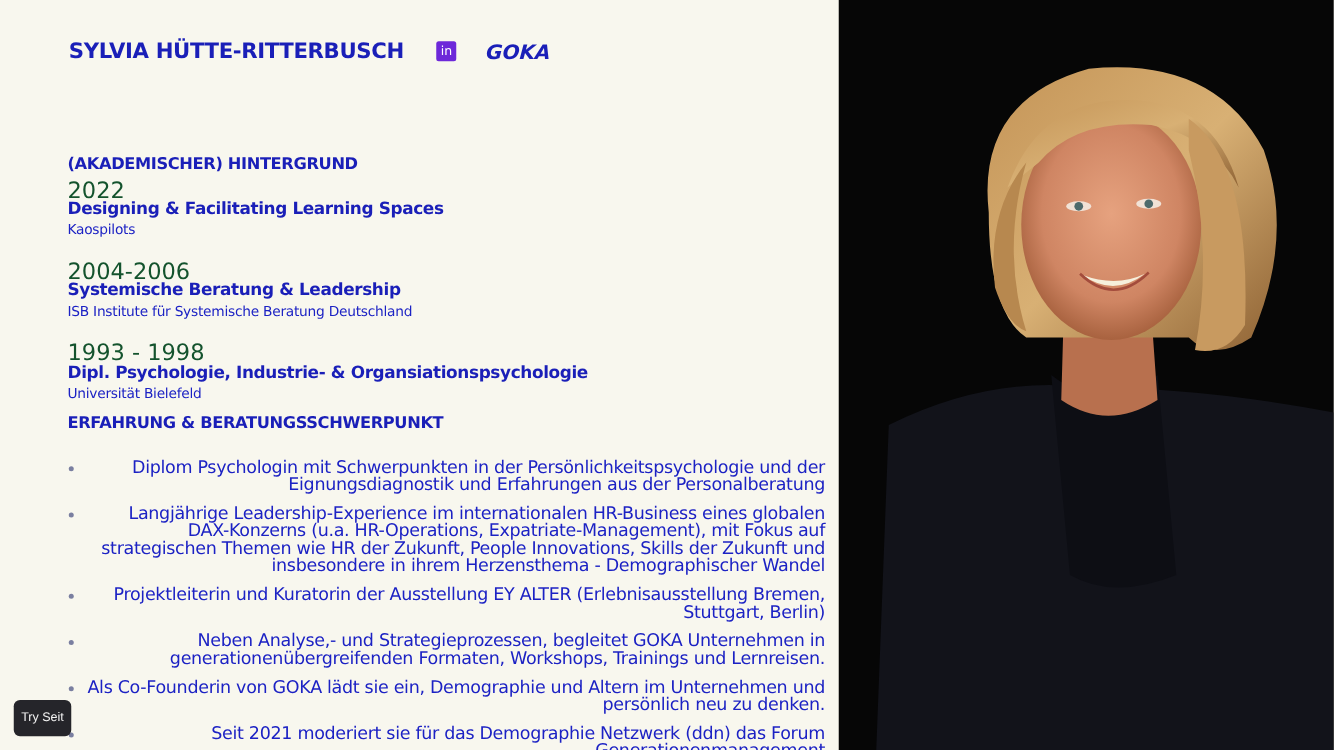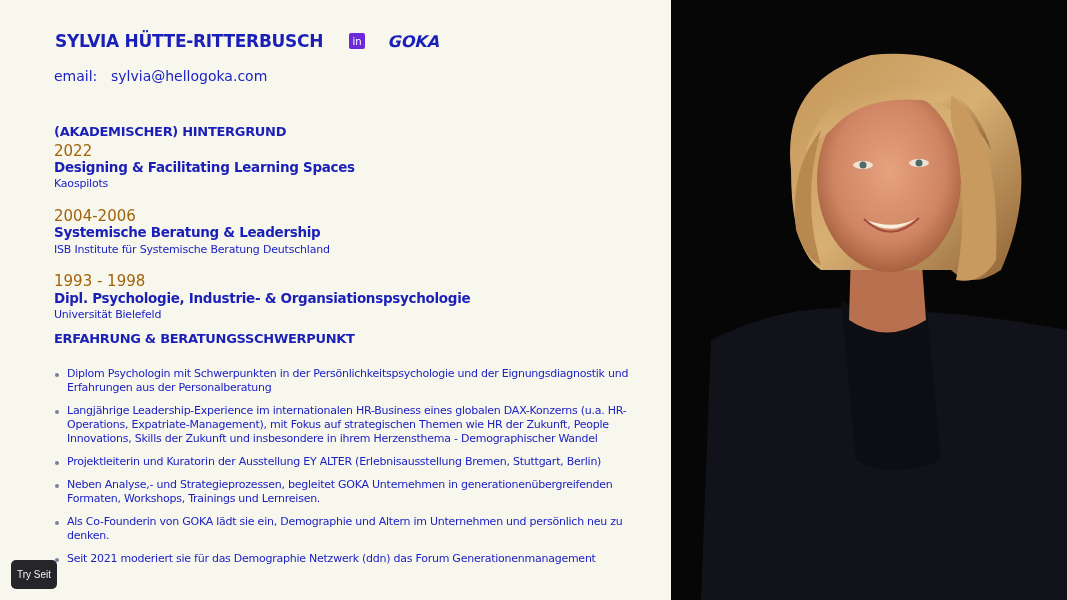--- a/index.html
+++ b/index.html
@@ -34,30 +34,30 @@
     }
     .goka {
       font-size: 16px; font-weight: 900; color: #1a1fb8; letter-spacing: 0px;
       font-style: italic; transform: skewX(-4deg);
     }
     .contact { position: absolute; left: 54px; top: 68px; font-size: 14px; line-height: 17px; color: #1c22c4; }
     .contact .row { display: flex; white-space: nowrap; }
     .contact .lbl { width: 57px; }
     .contact .row.mobile .lbl { width: 55px; }
     .sec-title { font-size: 13px; font-weight: 700; color: #1a1fb8; letter-spacing: -0.3px; white-space: nowrap; }
-    .year { font-size: 15px; color: #a16207; white-space: nowrap; }
+    .year { font-size: 18px; color: #14532d; white-space: nowrap; }
     .degree { font-size: 13.5px; font-weight: 700; color: #1a1fb8; letter-spacing: -0.3px; white-space: nowrap; }
     .inst { font-size: 11px; color: #1c22c4; letter-spacing: -0.2px; white-space: nowrap; }
     .abs { position: absolute; left: 54px; }
     ul.bullets {
       position: absolute; left: 54px; top: 367px; width: 606px; list-style: none;
     }
     ul.bullets li {
-      position: relative; padding-left: 13px; font-size: 11px; line-height: 14px;
-      color: #1c22c4; margin-bottom: 9px; letter-spacing: -0.25px;
+      position: relative; padding-left: 13px; font-size: 14px; line-height: 14px;
+      color: #1c22c4; margin-bottom: 9px; letter-spacing: -0.25px; text-align: right;
     }
     ul.bullets li::before {
       content: ""; position: absolute; left: 1px; top: 6px; width: 4px; height: 4px;
       border-radius: 50%; background: #7a7fa0;
     }
     .try-pitch {
       position: absolute; left: 11px; top: 560px; width: 46px; height: 29px;
       background: #25252a; color: #f2f2f2; border-radius: 5px; font-size: 10px;
       display: flex; align-items: center; justify-content: center;
       font-family: "Liberation Sans", sans-serif; white-space: nowrap;
@@ -70,24 +70,20 @@
 
   <div class="header-row">
     <span class="name">SYLVIA HÜTTE-RITTERBUSCH</span>
     <span class="linkedin">
         <span>in</span>
       </span>
     <span class="goka">GOKA</span>
   </div>
 
   <div class="contact">
-    <div class="row">
-      <span class="lbl">email:</span>
-      <span>sylvia@hellogoka.com</span>
-    </div>
   </div>
 
   <div class="abs sec-title" style="top:124px;">(AKADEMISCHER) HINTERGRUND</div>
 
   <div class="abs year" style="top:142px;">2022</div>
   <div class="abs degree" style="top:159px;">Designing &amp; Facilitating Learning Spaces</div>
   <div class="abs inst" style="top:177px;">Kaospilots</div>
 
   <div class="abs year" style="top:207px;">2004-2006</div>
   <div class="abs degree" style="top:224px;">Systemische Beratung &amp; Leadership</div>

